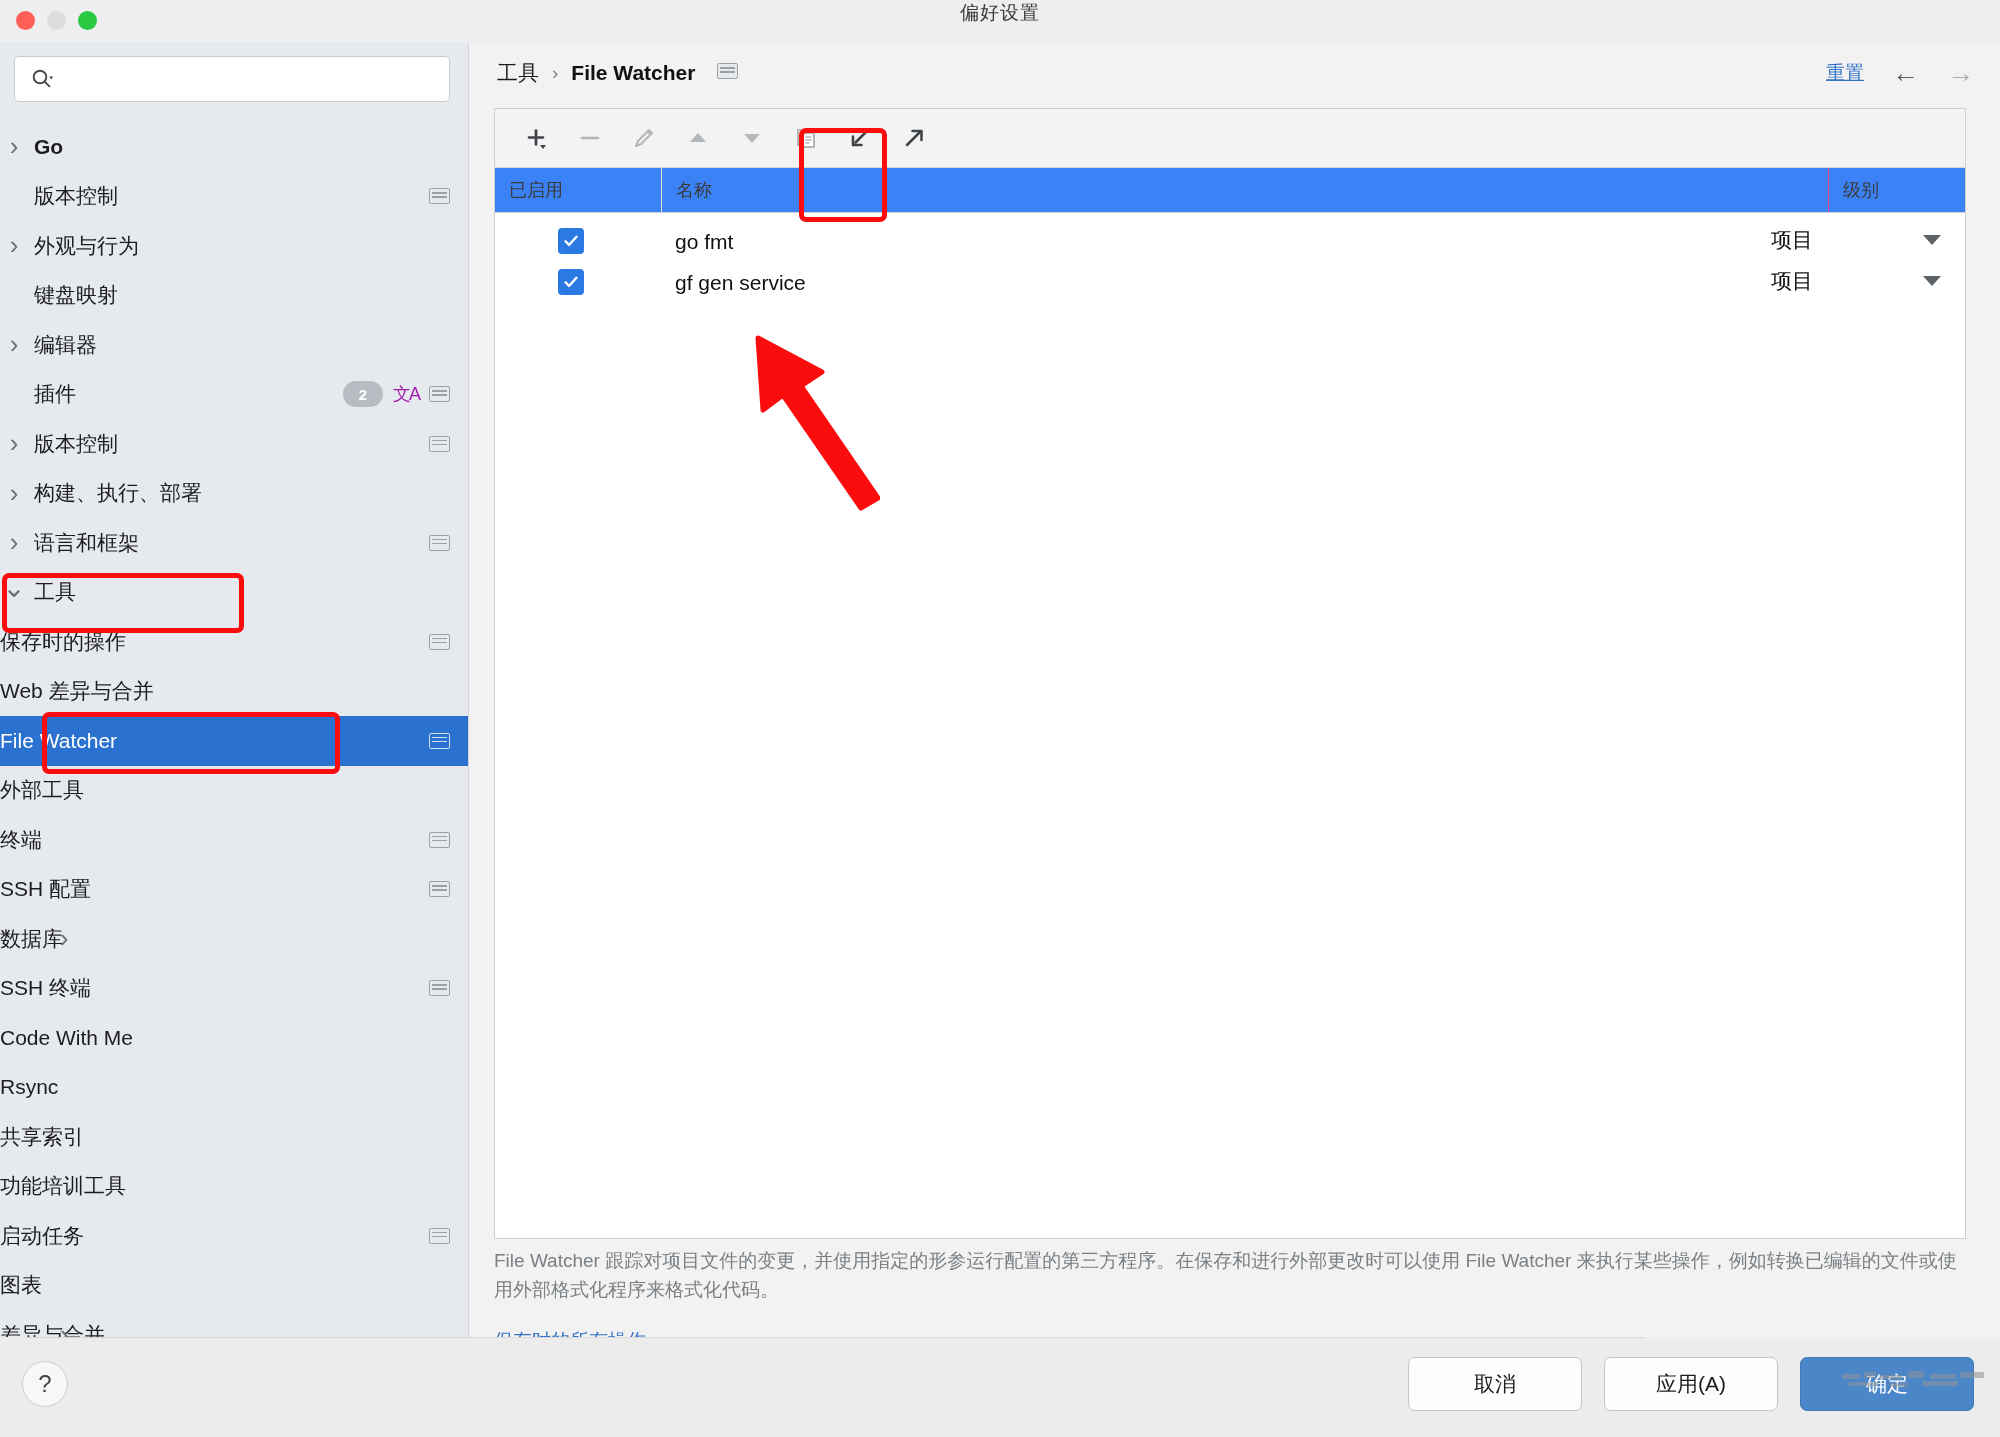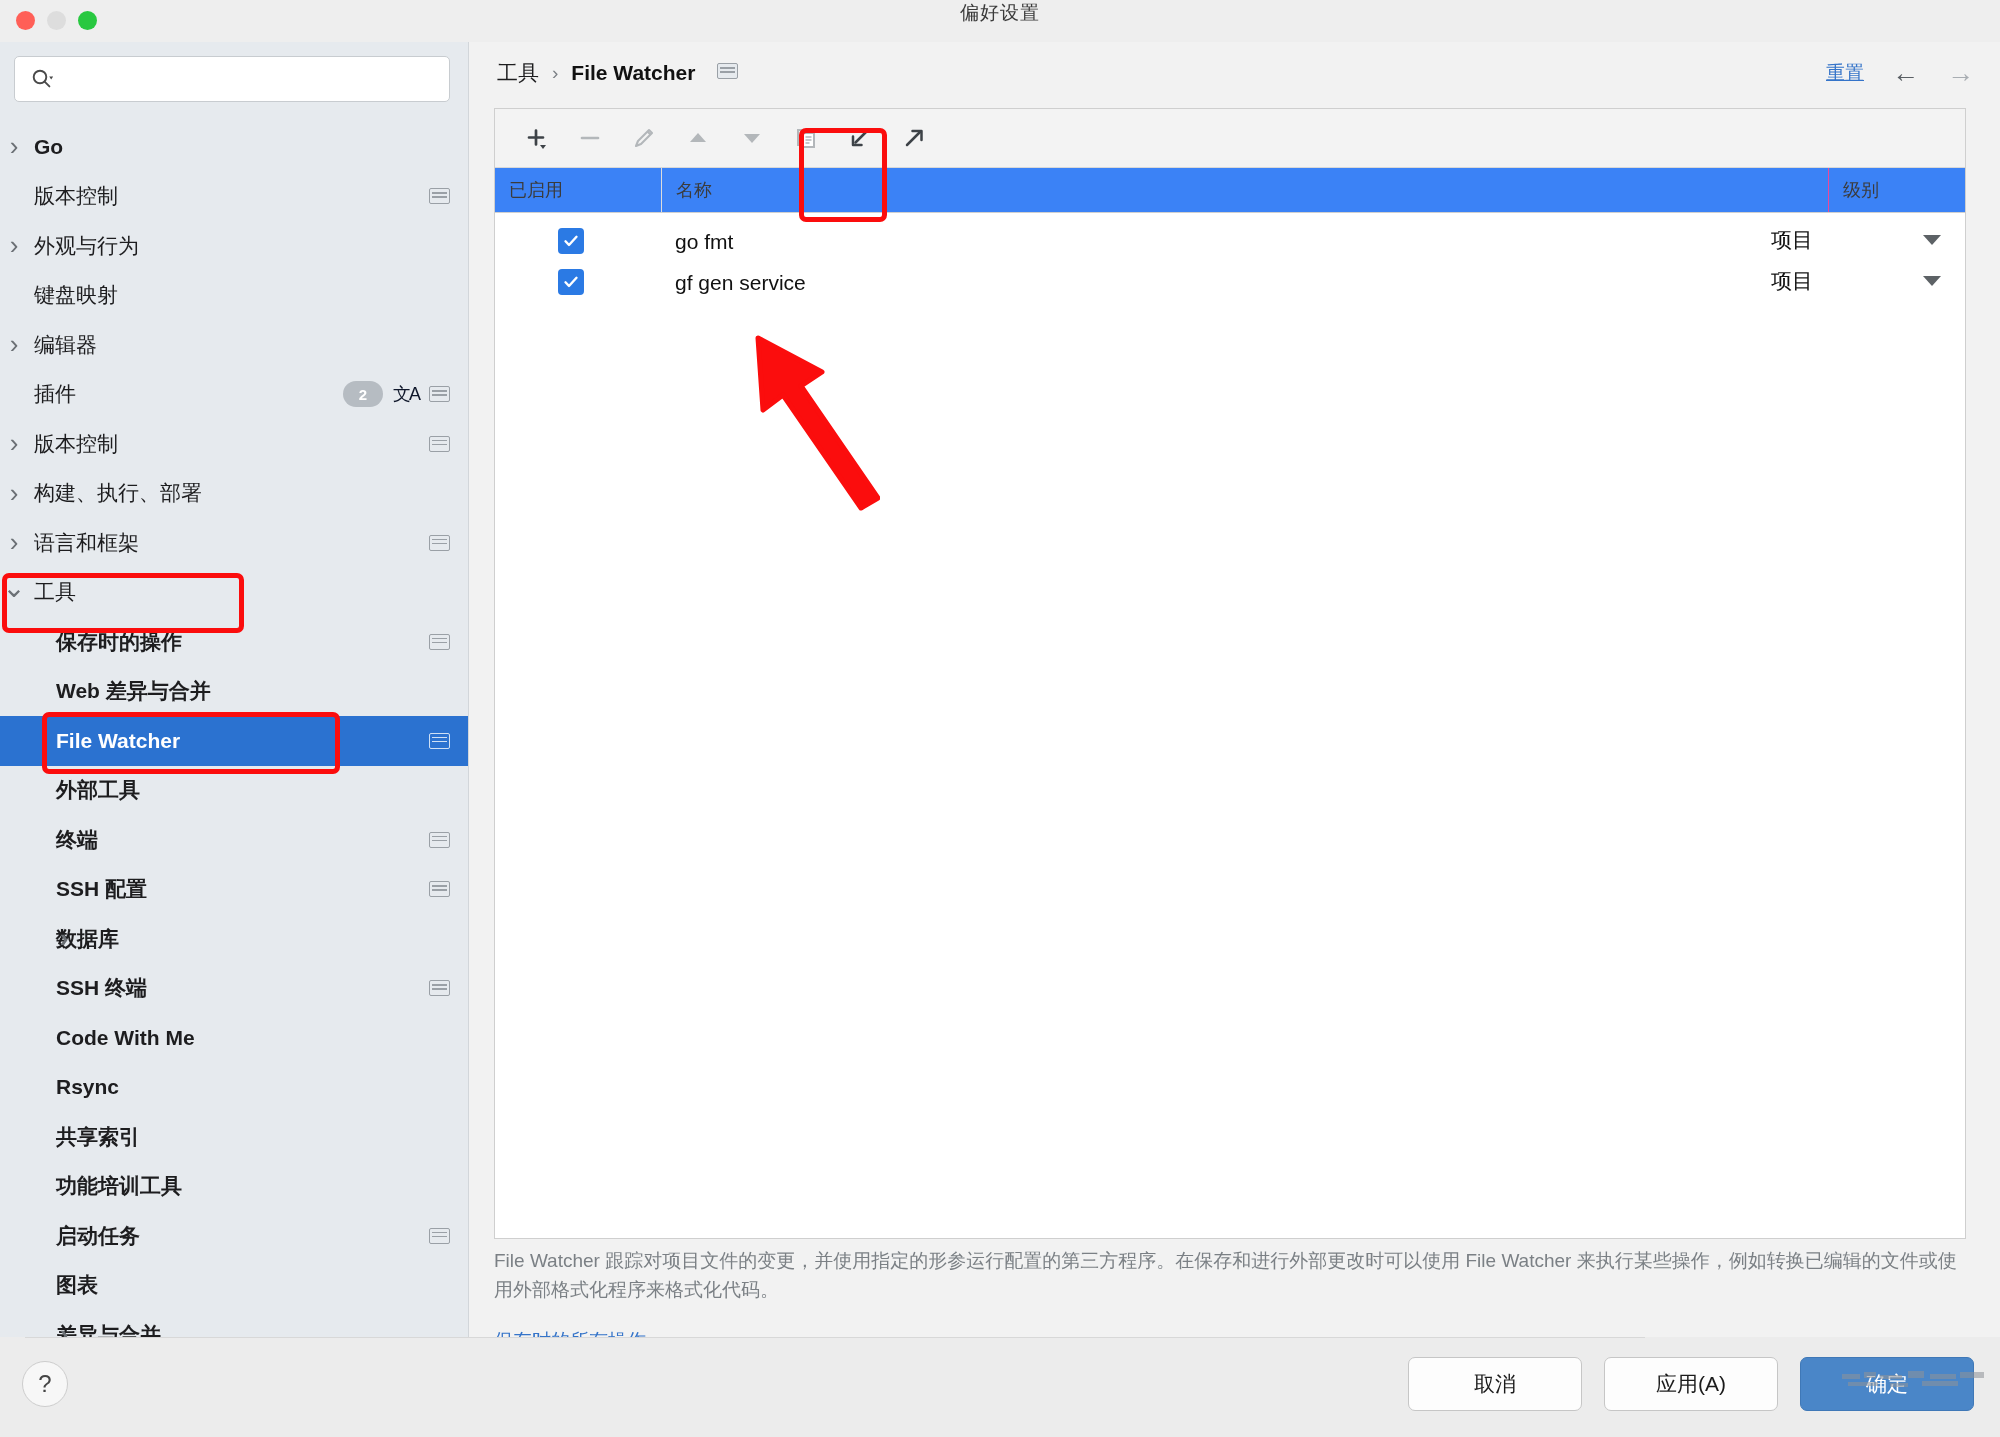--- a/index.html
+++ b/index.html
@@ -45,42 +45,42 @@
   .row{
     position:relative;display:flex;align-items:center;height:49.5px;
     padding-left:0;cursor:default;
   }
   .row .chev{
     width:28px;min-width:28px;display:flex;align-items:center;justify-content:center;
     color:#6b7075;font-size:16px;
   }
   .row .lbl{font-size:21px;color:#1d1d1f;white-space:nowrap;}
   .row.level0 .lbl{margin-left:6px;}
-  .row.level1{padding-left:56px;font-weight:bold;}
+  .row.level1{}
   .row.level1 .chev{position:absolute;left:50px;width:28px;}
   .row.bold .lbl{font-weight:700;}
   .row.selected{background:#2b72d0;}
   .row.selected .lbl{color:#ffffff;}
   .right-icons{position:absolute;right:18px;display:flex;align-items:center;gap:10px;}
   .badge{
     display:inline-flex;align-items:center;justify-content:center;
     min-width:26px;height:26px;border-radius:13px;background:#b6bcc2;color:#ffffff;
     font-size:15px;font-weight:700;padding:0 7px;
   }
   .mini-sq{
     width:19px;height:14px;border:1.6px solid #9aa0a6;border-radius:2px;
     position:relative;background:#e6eaee;
   }
   .mini-sq::after{
     content:"";position:absolute;left:2px;right:2px;top:3px;height:1.6px;
     background:#9aa0a6;box-shadow:0 4px 0 0 #9aa0a6;
   }
   .mini-sq.on-sel{border-color:#cfe0f5;background:transparent;}
   .mini-sq.on-sel::after{background:#cfe0f5;box-shadow:0 4px 0 0 #cfe0f5;}
-  .lang-ic{font-size:18px;color:#0f172a;letter-spacing:-2px;}
+  .lang-ic{font-size:18px;color:#a21caf;letter-spacing:-2px;}
 
   
   .main{position:absolute;left:469px;top:42px;width:1531px;height:1295px;background:#f2f2f2;}
   .crumbbar{
     position:absolute;left:0;top:0;width:1531px;height:62px;
     display:flex;align-items:center;
   }
   .crumb{font-size:21px;color:#1d1d1f;margin-left:28px;}
   .crumb-sep{font-size:19px;color:#7c8186;margin:0 13px;}
   .crumb-cur{font-size:21px;color:#111;font-weight:700;}

